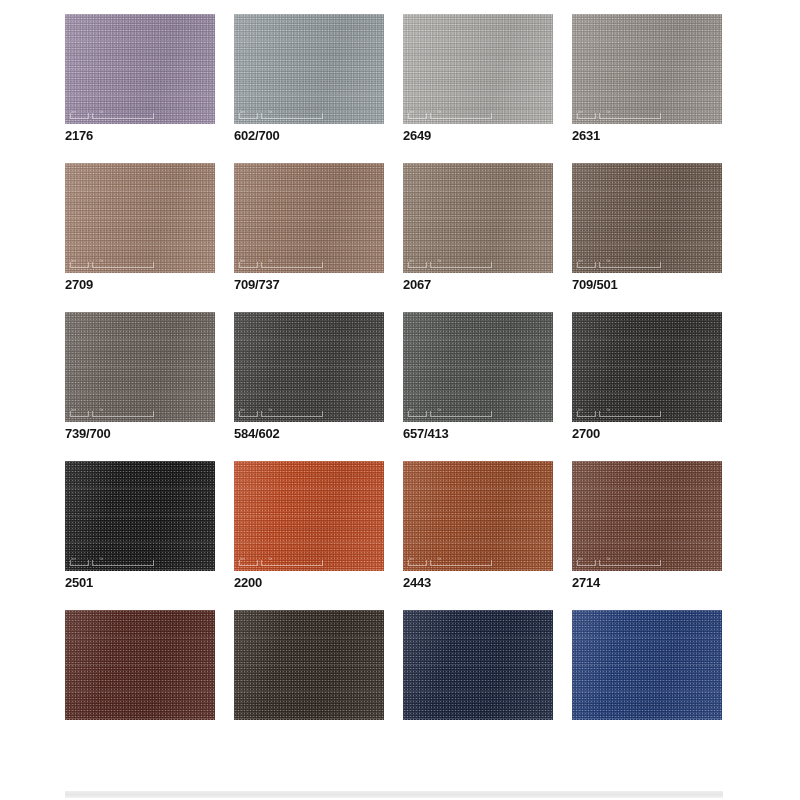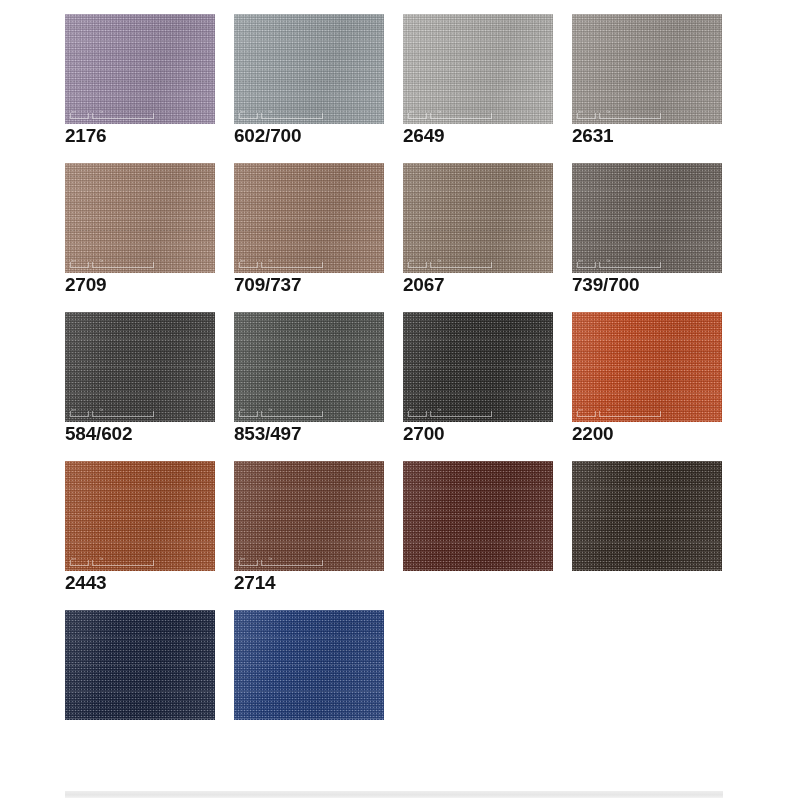--- a/index.html
+++ b/index.html
@@ -81,21 +81,21 @@
     font-size:2.6px;line-height:3px;color:rgba(255,255,255,.85);
     letter-spacing:-.1px;white-space:nowrap;
   }
   .scale-ruler .tick-label2{
     position:absolute;left:30px;bottom:5px;
     font-size:2.6px;line-height:3px;color:rgba(255,255,255,.85);
     letter-spacing:-.1px;white-space:nowrap;
   }
   .swatch-label{
     margin-top:5px;
-    font-size:19px;
+    font-size:13px;
     font-weight:bold;
     color:#141414;
     letter-spacing:-.2px;
     line-height:14px;
     font-stretch:condensed;
   }
   #footer-bar{
     position:absolute;
     left:65px;top:791px;
     width:658px;height:7px;
@@ -198,20 +198,34 @@
         <div class="scale-ruler">
           <div class="tick-box"></div>
           <div class="tick-bar"></div>
           <span class="tick-label">1cm</span>
           <span class="tick-label2">1in</span>
         </div>
       </div>
       <div class="swatch-label">2067</div>
     </div>
     <div class="swatch-cell">
+      <div class="swatch-chip" style="background-color: rgb(110, 90, 76);">
+        <div class="weave"></div>
+        <div class="slubs"></div>
+        <div class="shade"></div>
+        <div class="scale-ruler">
+          <div class="tick-box"></div>
+          <div class="tick-bar"></div>
+          <span class="tick-label">1cm</span>
+          <span class="tick-label2">1in</span>
+        </div>
+      </div>
+      <div class="swatch-label">709/501</div>
+    </div>
+    <div class="swatch-cell">
       <div class="swatch-chip" style="background-color: rgb(106, 98, 92);">
         <div class="weave"></div>
         <div class="slubs"></div>
         <div class="shade"></div>
         <div class="scale-ruler">
           <div class="tick-box"></div>
           <div class="tick-bar"></div>
           <span class="tick-label">1cm</span>
           <span class="tick-label2">1in</span>
         </div>
@@ -237,35 +251,49 @@
         <div class="weave"></div>
         <div class="slubs"></div>
         <div class="shade"></div>
         <div class="scale-ruler">
           <div class="tick-box"></div>
           <div class="tick-bar"></div>
           <span class="tick-label">1cm</span>
           <span class="tick-label2">1in</span>
         </div>
       </div>
-      <div class="swatch-label">853/497</div>
+      <div class="swatch-label">657/413</div>
     </div>
     <div class="swatch-cell">
       <div class="swatch-chip" style="background-color: rgb(43, 42, 40);">
         <div class="weave"></div>
         <div class="slubs"></div>
         <div class="shade"></div>
         <div class="scale-ruler">
           <div class="tick-box"></div>
           <div class="tick-bar"></div>
           <span class="tick-label">1cm</span>
           <span class="tick-label2">1in</span>
         </div>
       </div>
       <div class="swatch-label">2700</div>
+    </div>
+    <div class="swatch-cell">
+      <div class="swatch-chip" style="background-color: rgb(21, 20, 20);">
+        <div class="weave"></div>
+        <div class="slubs"></div>
+        <div class="shade"></div>
+        <div class="scale-ruler">
+          <div class="tick-box"></div>
+          <div class="tick-bar"></div>
+          <span class="tick-label">1cm</span>
+          <span class="tick-label2">1in</span>
+        </div>
+      </div>
+      <div class="swatch-label">2501</div>
     </div>
     <div class="swatch-cell">
       <div class="swatch-chip" style="background-color: rgb(196, 72, 29);">
         <div class="weave"></div>
         <div class="slubs"></div>
         <div class="shade"></div>
         <div class="scale-ruler">
           <div class="tick-box"></div>
           <div class="tick-bar"></div>
           <span class="tick-label">1cm</span>

